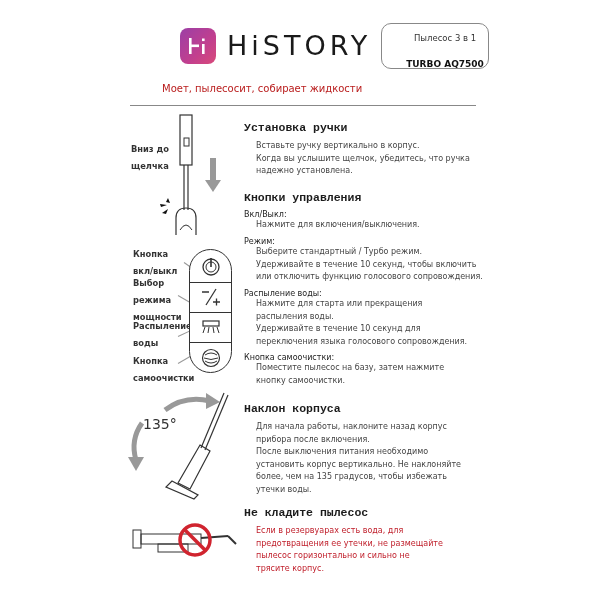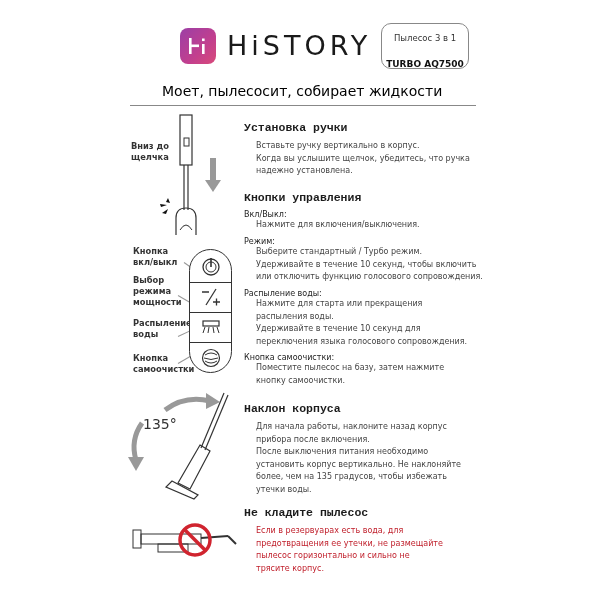--- a/index.html
+++ b/index.html
@@ -7,36 +7,36 @@
          font-family: "DejaVu Sans", sans-serif; color: #2a2a2a; }
   .abs { position: absolute; }
 
   
   .logo-icon { left: 180px; top: 28px; width: 36px; height: 36px; border-radius: 8px;
     background: linear-gradient(135deg, #9b3fa6 0%, #c23f8e 60%, #d84a7a 100%); }
   .logo-icon svg { width: 36px; height: 36px; }
   .brand { left: 227px; top: 30px; font-family: "DejaVu Sans", sans-serif; font-size: 27px;
     letter-spacing: 4px; font-weight: normal; color: #1a1a1a; }
   .model-box { left: 381px; top: 23px; width: 86px; height: 44px; border: 1px solid #888;
-    border-radius: 10px; text-align: center; }
+    border-radius: 10px; text-align: center; padding-left: 20px; }
   .model-line1 { font-size: 8.5px; margin-top: 9px; color: #333; }
   .model-line2 { font-size: 9px; font-weight: bold; margin-top: 16px; color: #111; }
 
-  .tagline { left: 162px; top: 83px; font-size: 14px; color: #000000; }
+  .tagline { left: 162px; top: 83px; font-size: 10px; color: #b91c1c; }
   .rule { left: 130px; top: 105px; width: 346px; height: 1px; background: #888; }
 
   
   .col { left: 244px; width: 240px; }
   .h { font-size: 11.5px; font-weight: bold; color: #1c1c1c; font-family: Liberation Mono, monospace; }
   .sub { font-size: 8px; font-weight: normal; color: #1c1c1c; }
   .p { font-size: 8px; line-height: 12.5px; color: #444; white-space: pre-line; margin-left: 12px; }
   .p.red { color: #c0202c; }
 
   
-  .lbl { font-size: 8.3px; font-weight: bold; color: #333; line-height: 11px; white-space: pre-line; }
+  .lbl { font-size: 8.3px; font-weight: bold; color: #333; line-height: 17px; white-space: pre-line; }
 
   
   .panel { left: 189px; top: 249px; width: 43px; height: 124px; border: 1.5px solid #333;
     border-radius: 22px; box-sizing: border-box; overflow: hidden; background: #fff; }
   .panel .seg { position: absolute; left: 0; width: 100%; border-bottom: 1.5px solid #333;
     display: flex; align-items: center; justify-content: center; }
   .seg svg { width: 24px; height: 24px; }
   .leader { position: absolute; height: 1px; background: #999; transform-origin: left center; }
 </style>
 </head>

